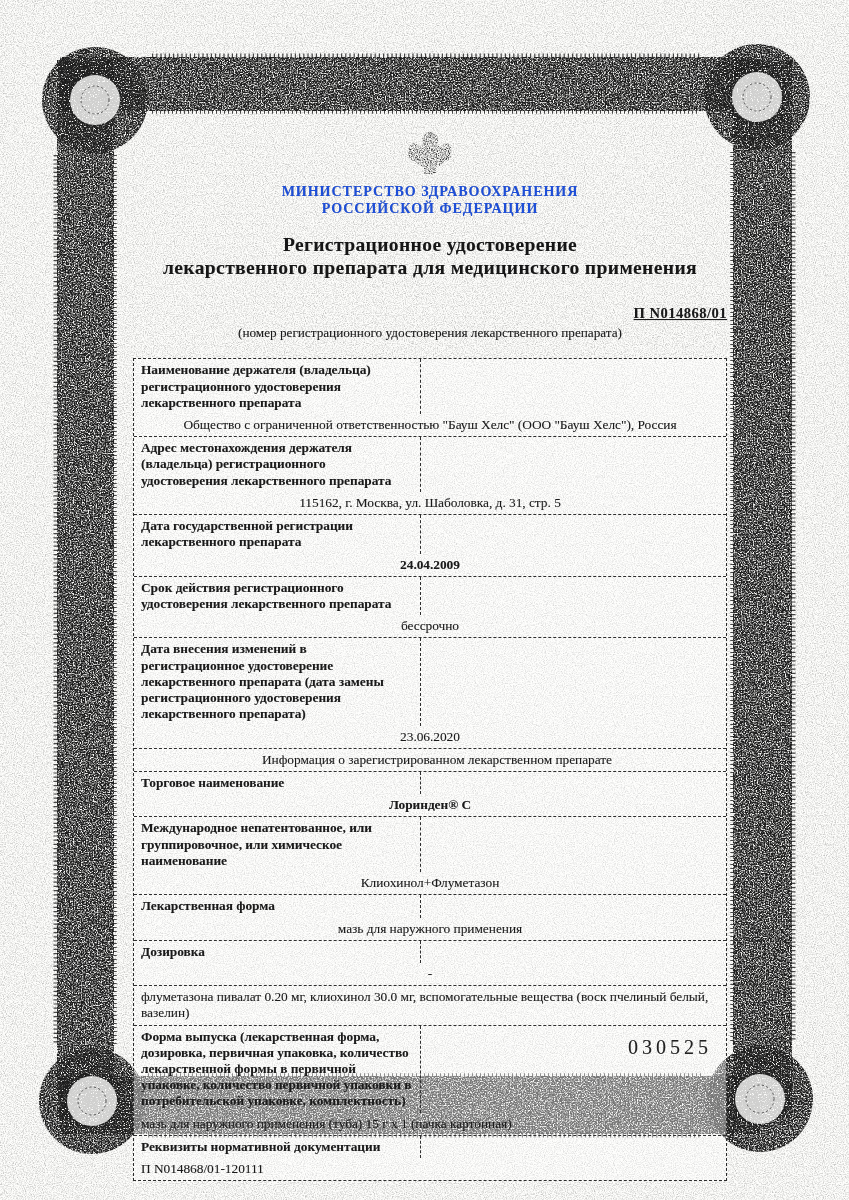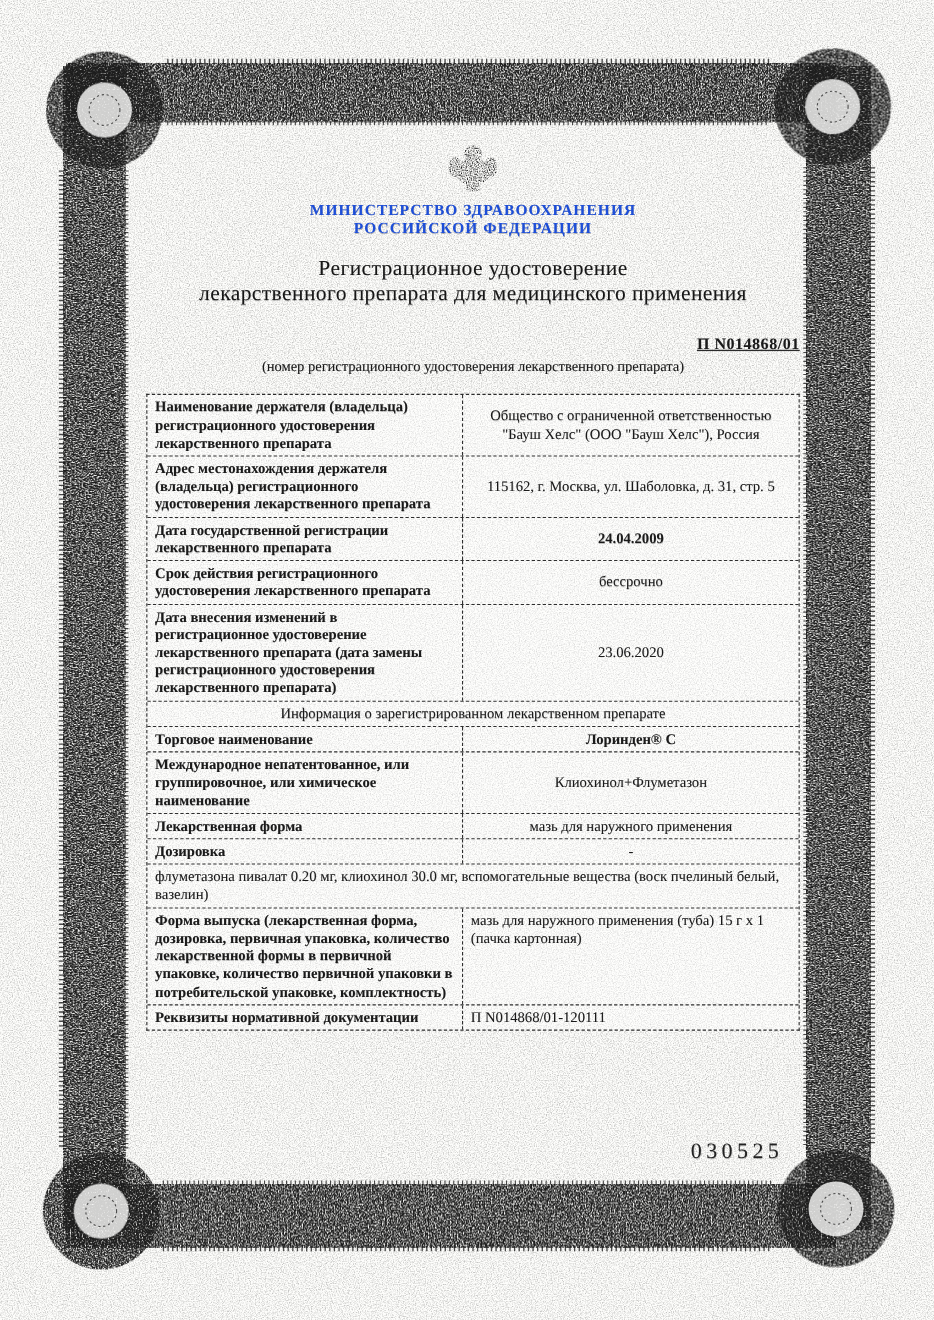--- a/index.html
+++ b/index.html
@@ -5,25 +5,25 @@
   html,body{margin:0;padding:0;background:#ffffff;}
   .page{
     position:relative;width:849px;height:1200px;background:#fdfdfb;
     font-family:"Liberation Serif", serif;color:#1a1a1a;overflow:hidden;
     text-shadow:0.3px 0.3px 0 rgba(50,50,50,0.30);
   }
   .frame{position:absolute;left:0;top:0;width:849px;height:1200px;pointer-events:none;}
   .content{position:absolute;left:133px;top:126px;width:594px;}
   .emblem{height:54px;display:flex;align-items:center;justify-content:center;}
   .ministry{text-align:center;font-weight:bold;font-size:14px;letter-spacing:1px;line-height:1.2;color:#1d4ed8;margin-top:4px;}
-  .doc-title{text-align:center;font-weight:normal;font-size:19.5px;letter-spacing:0.4px;line-height:1.2;color:#161616;margin-top:15px;}
+  .doc-title{text-align:center;font-weight:bold;font-size:19.5px;letter-spacing:0.4px;line-height:1.2;color:#161616;margin-top:15px;}
   .reg-number{text-align:right;font-weight:bold;font-size:14.5px;text-decoration:underline;margin-top:26px;letter-spacing:0.5px;}
   .reg-caption{text-align:center;font-size:13.2px;margin-top:3px;}
   .doc-table{margin-top:17px;border:1.6px dashed #2b2b2b;background:rgba(255,255,255,0.4);}
-  .trow{display:flex;border-top:1.4px dashed #2e2e2e;}
+  .trow{display:flex;border-top:1.4px dashed #2e2e2e;flex-direction:column;}
   .trow:first-child{border-top:none;}
   .cell{padding:3px 7px;font-size:13.3px;line-height:1.22;}
   .cell.label{width:272px;flex:0 0 auto;font-weight:bold;border-right:1.4px dashed #2e2e2e;}
   .cell.value{flex:1 1 auto;display:flex;align-items:center;justify-content:center;text-align:center;}
   .cell.value.left{justify-content:flex-start;align-items:flex-start;text-align:left;}
   .cell.value.b{font-weight:bold;}
   .cell.full{width:100%;}
   .cell.full.b{font-weight:bold;}
   .cell.full.center{text-align:center;}
   .stamp-number{

